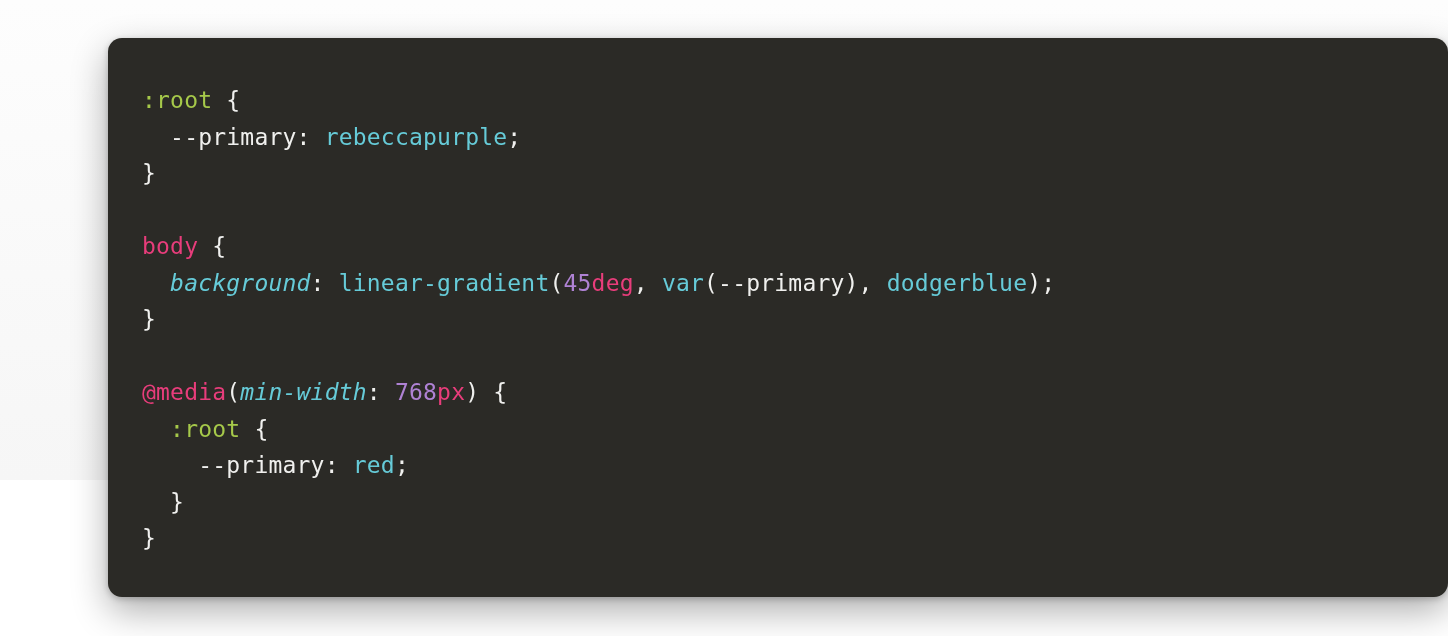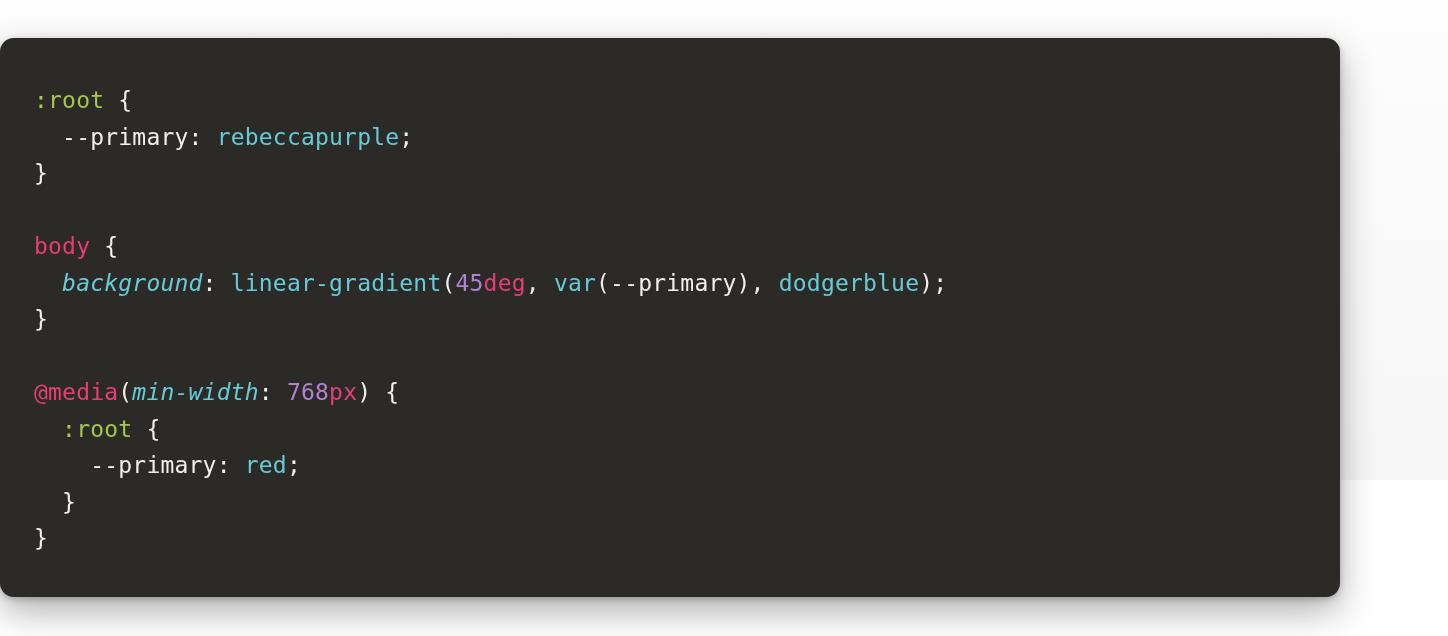--- a/index.html
+++ b/index.html
@@ -10,21 +10,21 @@
     background: #ffffff;
     font-family: ui-monospace, "SF Mono", "Monaco", "Menlo", "Consolas", monospace;
   }
   .stage {
     position: relative;
     width: 1448px;
     height: 480px;
     background: linear-gradient(#fdfdfd, #f6f6f6);
     display: flex;
     align-items: flex-start;
-    justify-content: flex-start;
+    justify-content: flex-end;
   }
   .card {
     margin-top: 38px;
     width: 1340px;
     min-height: 548px;
     background: #2b2a26;
     border-radius: 14px;
     box-shadow: 0 14px 36px rgba(0,0,0,0.32), 0 2px 6px rgba(0,0,0,0.22);
     padding: 44px 34px 40px 34px;
     box-sizing: border-box;

